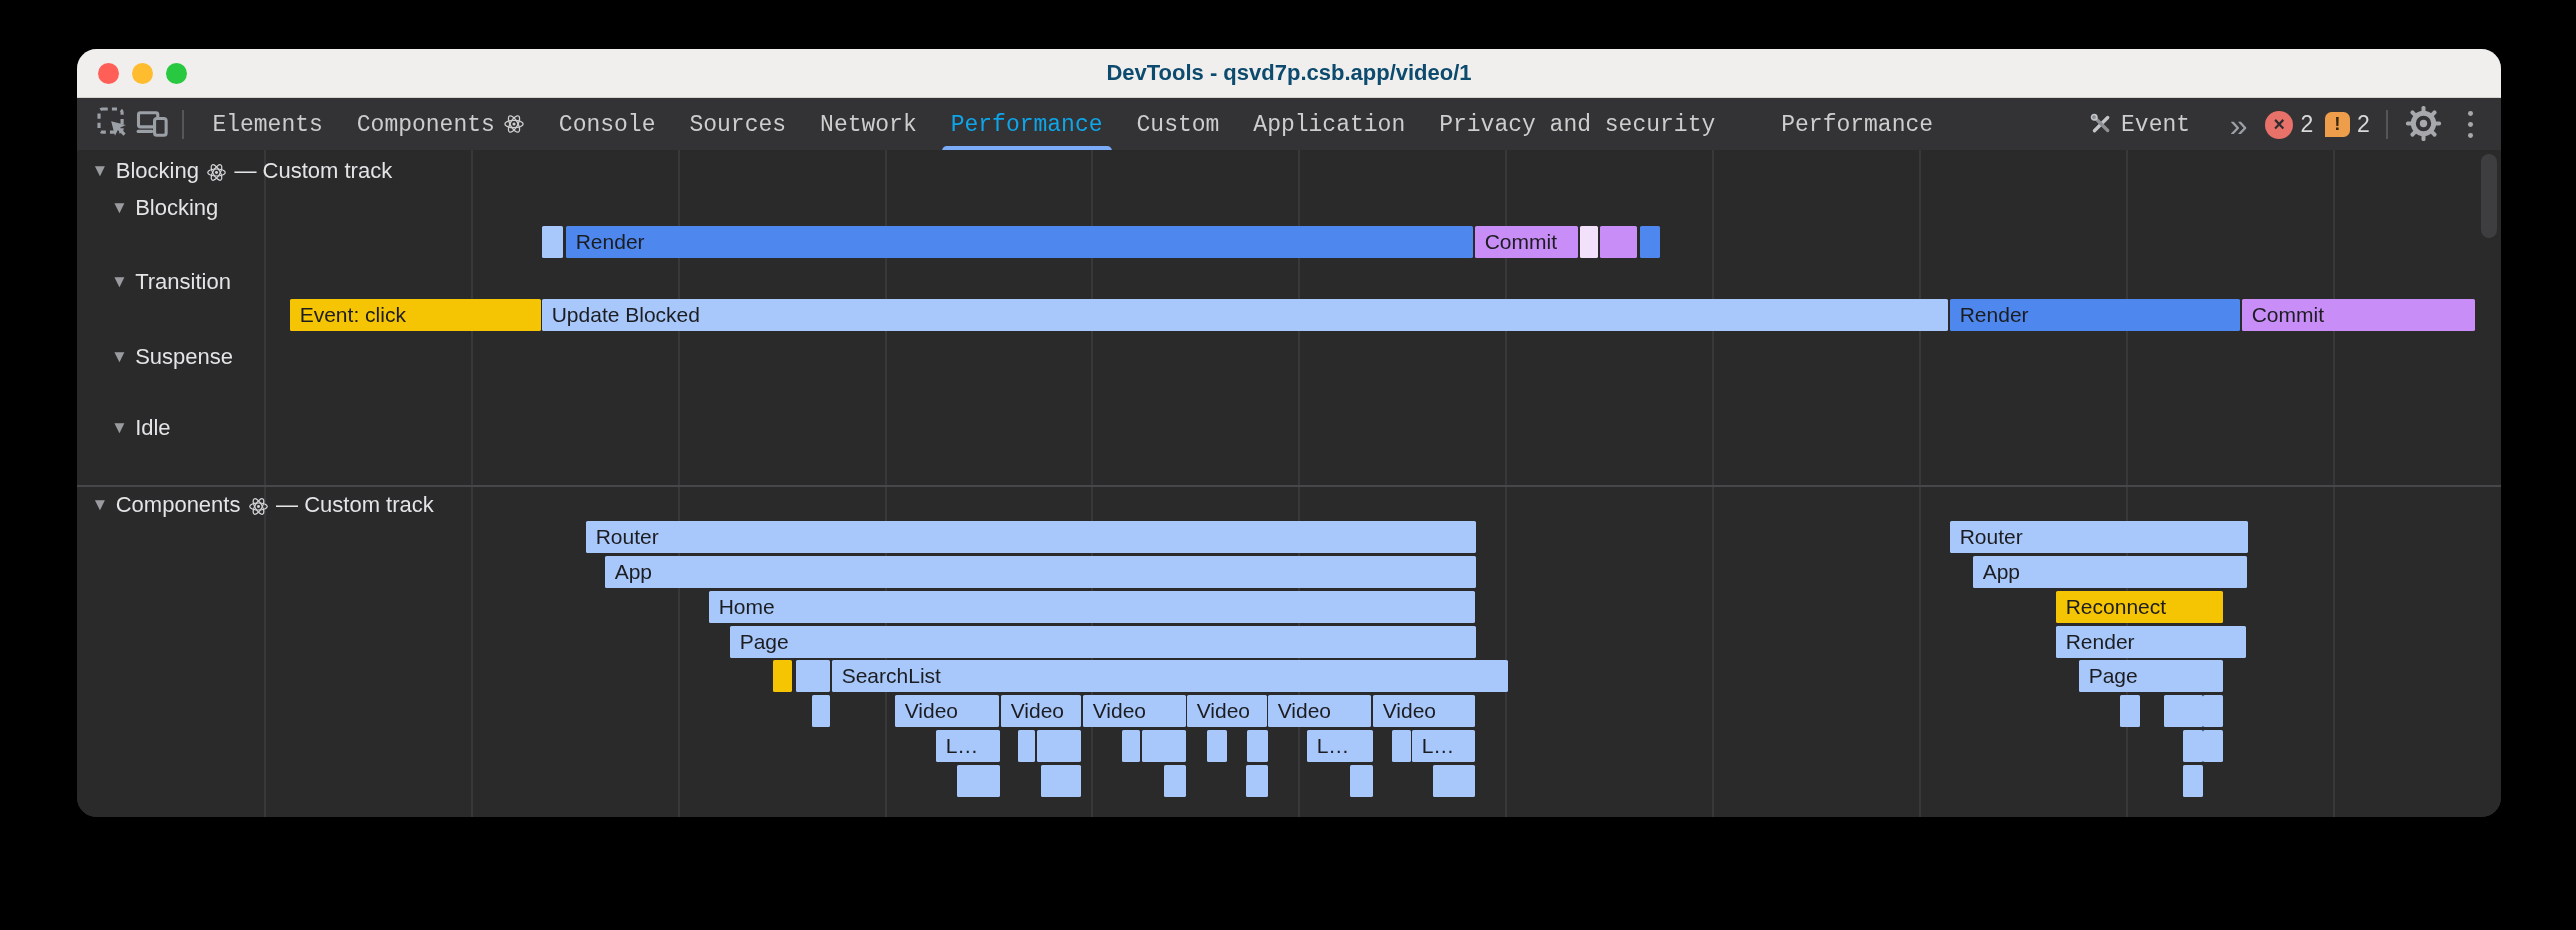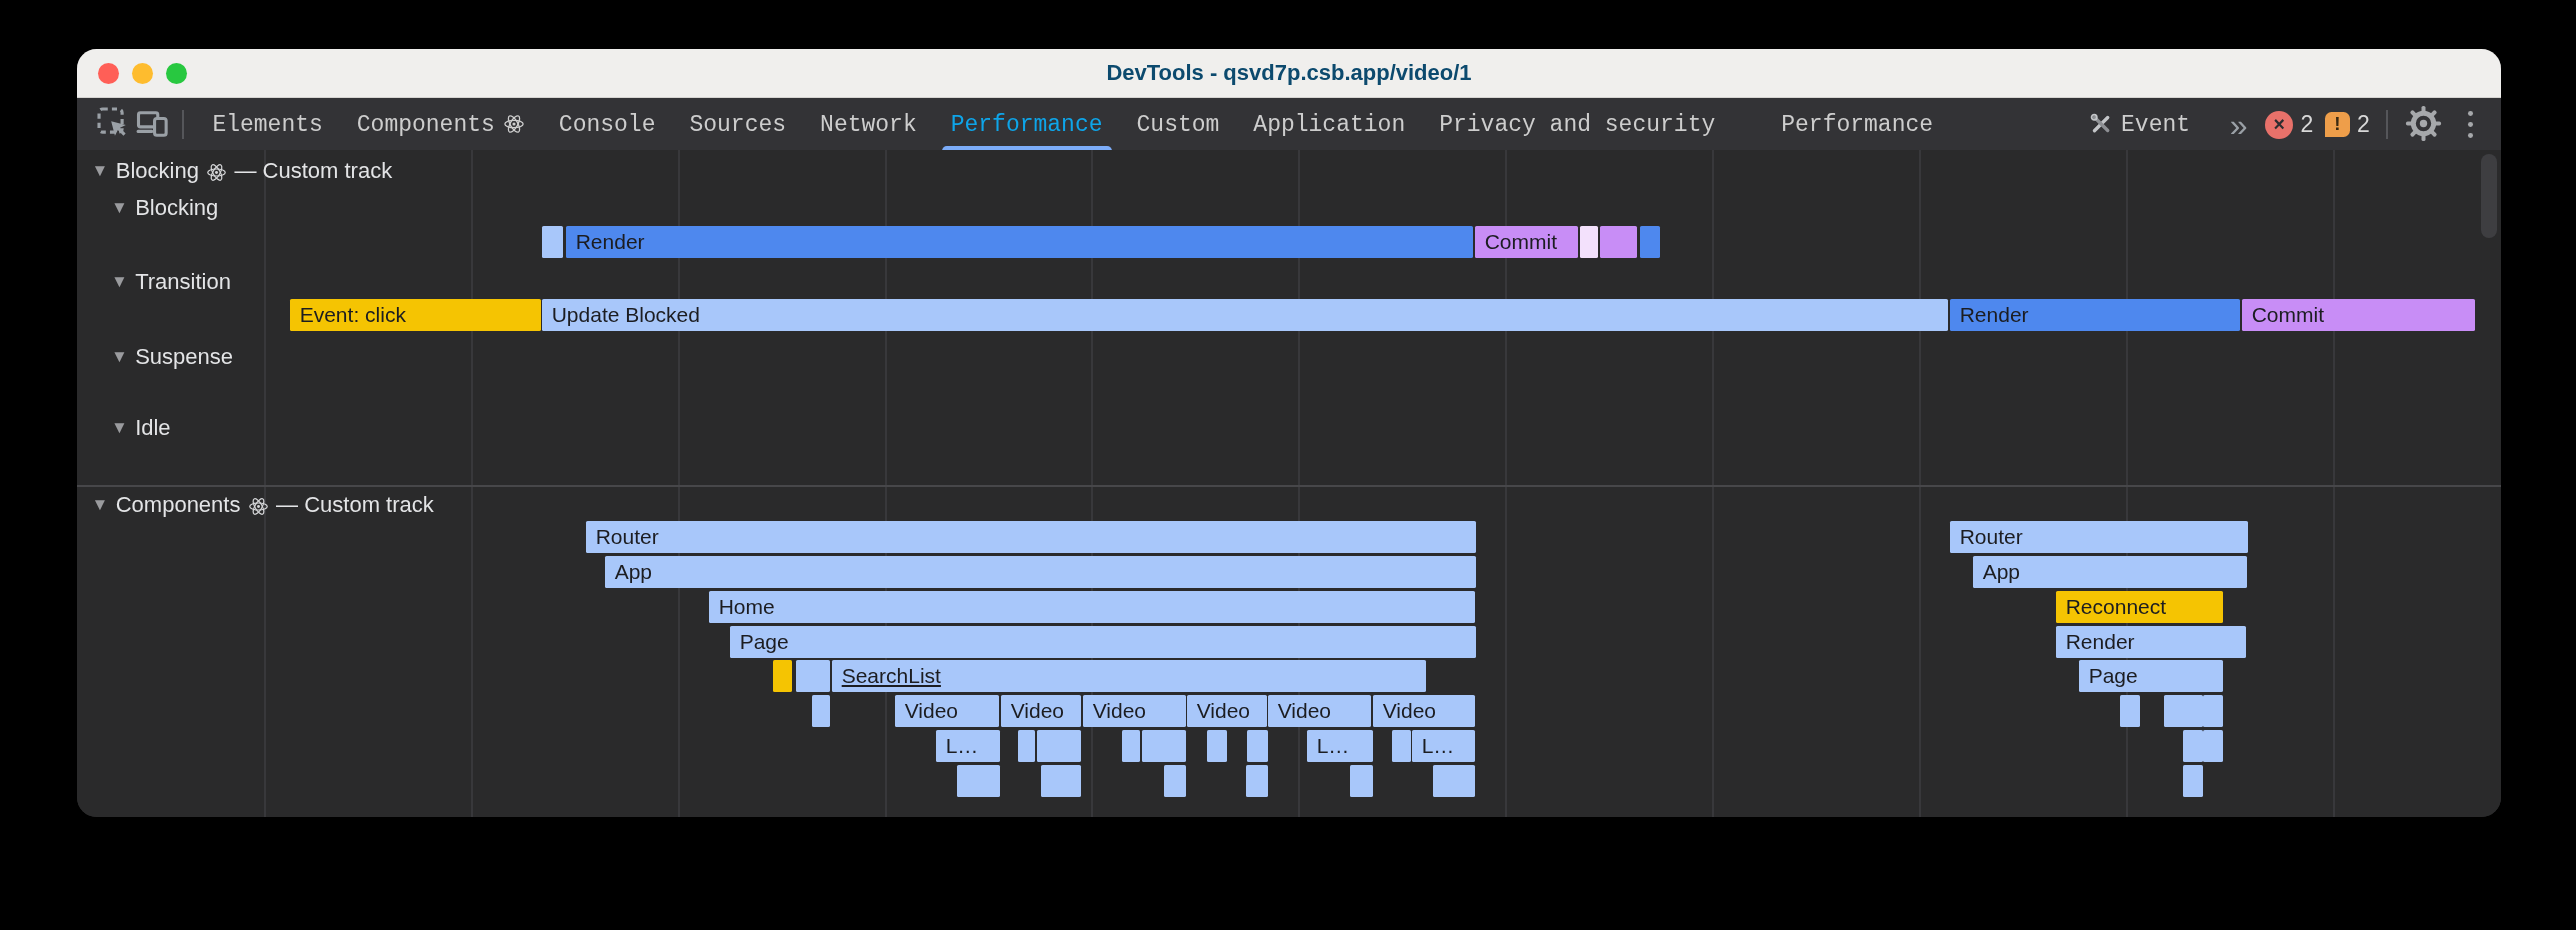--- a/index.html
+++ b/index.html
@@ -246,21 +246,21 @@
         <div class="bar" style="left: 509px; width: 890px; top: 371px; background: rgb(168, 199, 250);">Router</div>
         <div class="bar" style="left: 1873px; width: 298px; top: 371px; background: rgb(168, 199, 250);">Router</div>
         <div class="bar" style="left: 528px; width: 871px; top: 406px; background: rgb(168, 199, 250);">App</div>
         <div class="bar" style="left: 1896px; width: 274px; top: 406px; background: rgb(168, 199, 250);">App</div>
         <div class="bar" style="left: 632px; width: 766px; top: 441px; background: rgb(168, 199, 250);">Home</div>
         <div class="bar" style="left: 1979px; width: 167px; top: 441px; background: rgb(245, 196, 2);">Reconnect</div>
         <div class="bar" style="left: 653px; width: 746px; top: 476px; background: rgb(168, 199, 250);">Page</div>
         <div class="bar" style="left: 1979px; width: 190px; top: 476px; background: rgb(168, 199, 250);">Render</div>
         <div class="bar" style="left: 696px; width: 18.7px; top: 510px; background: rgb(245, 196, 2); padding: 0px;"></div>
         <div class="bar" style="left: 719px; width: 34px; top: 510px; background: rgb(168, 199, 250); padding: 0px;"></div>
-        <div class="bar" style="left: 755px; width: 594px; top: 510px; background: rgb(168, 199, 250); text-decoration: underline;">SearchList</div>
+        <div class="bar" style="left: 755px; width: 676px; top: 510px; background: rgb(168, 199, 250);">SearchList</div>
         <div class="bar" style="left: 2002px; width: 144px; top: 510px; background: rgb(168, 199, 250);">Page</div>
         <div class="bar" style="left: 735px; width: 18px; top: 545px; background: rgb(168, 199, 250); padding: 0px;"></div>
         <div class="bar" style="left: 818px; width: 104px; top: 545px; background: rgb(168, 199, 250);">Video</div>
         <div class="bar" style="left: 924px; width: 80px; top: 545px; background: rgb(168, 199, 250);">Video</div>
         <div class="bar" style="left: 1006px; width: 103px; top: 545px; background: rgb(168, 199, 250);">Video</div>
         <div class="bar" style="left: 1110px; width: 80px; top: 545px; background: rgb(168, 199, 250);">Video</div>
         <div class="bar" style="left: 1191px; width: 103px; top: 545px; background: rgb(168, 199, 250);">Video</div>
         <div class="bar" style="left: 1296px; width: 102px; top: 545px; background: rgb(168, 199, 250);">Video</div>
         <div class="bar" style="left: 2043px; width: 19.5px; top: 545px; background: rgb(168, 199, 250); padding: 0px;"></div>
         <div class="bar" style="left: 2087px; width: 39px; top: 545px; background: rgb(168, 199, 250); padding: 0px;"></div>

